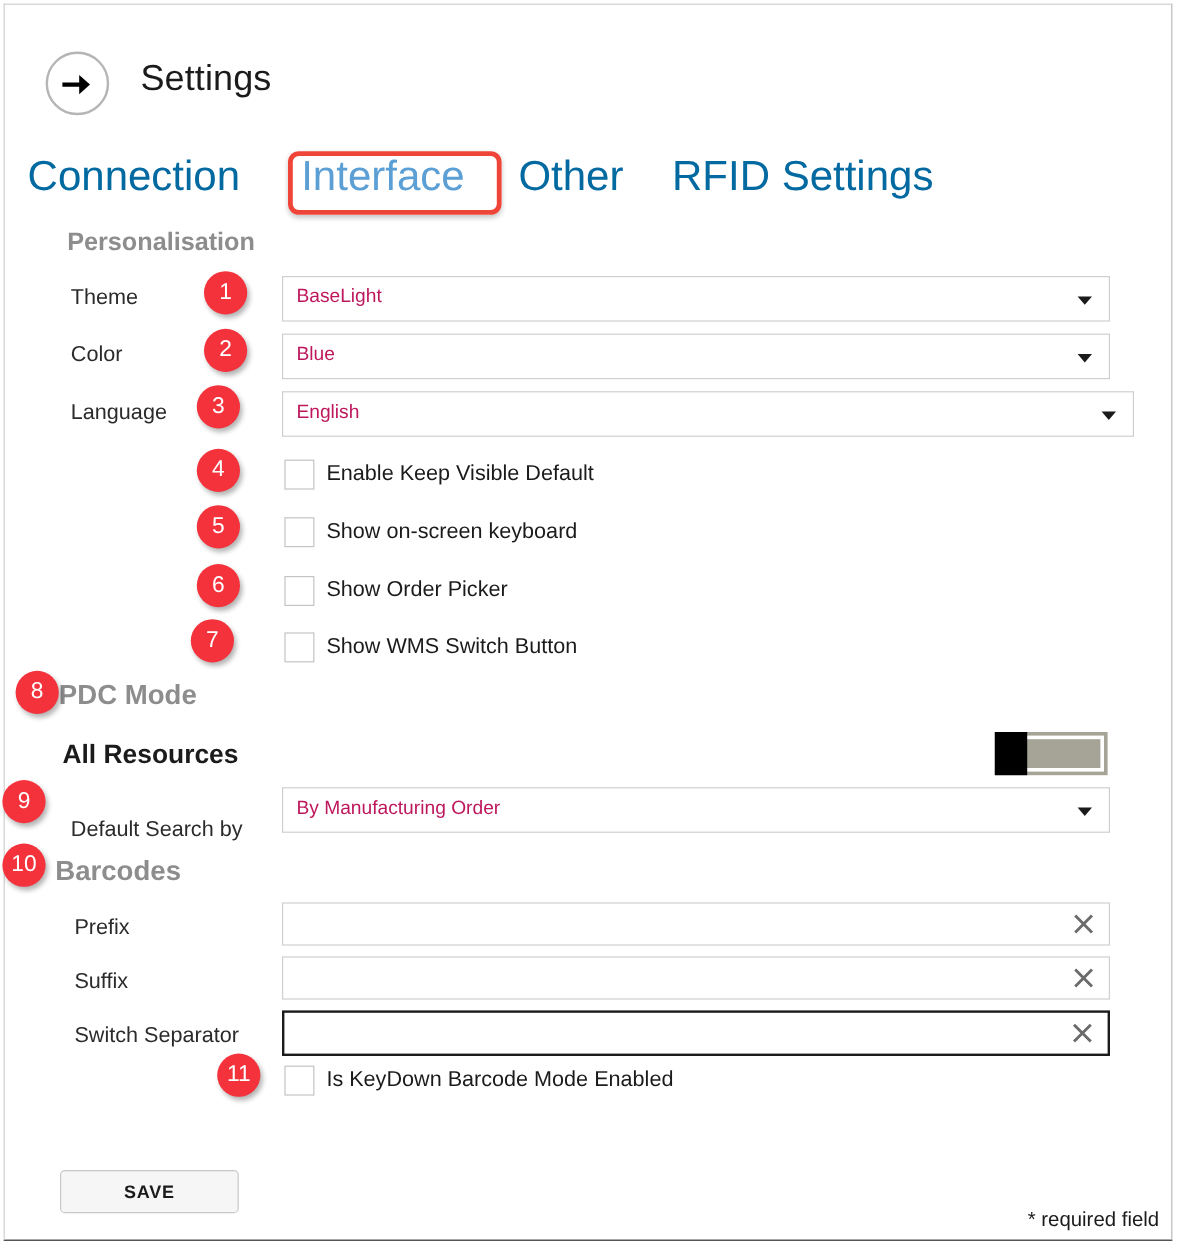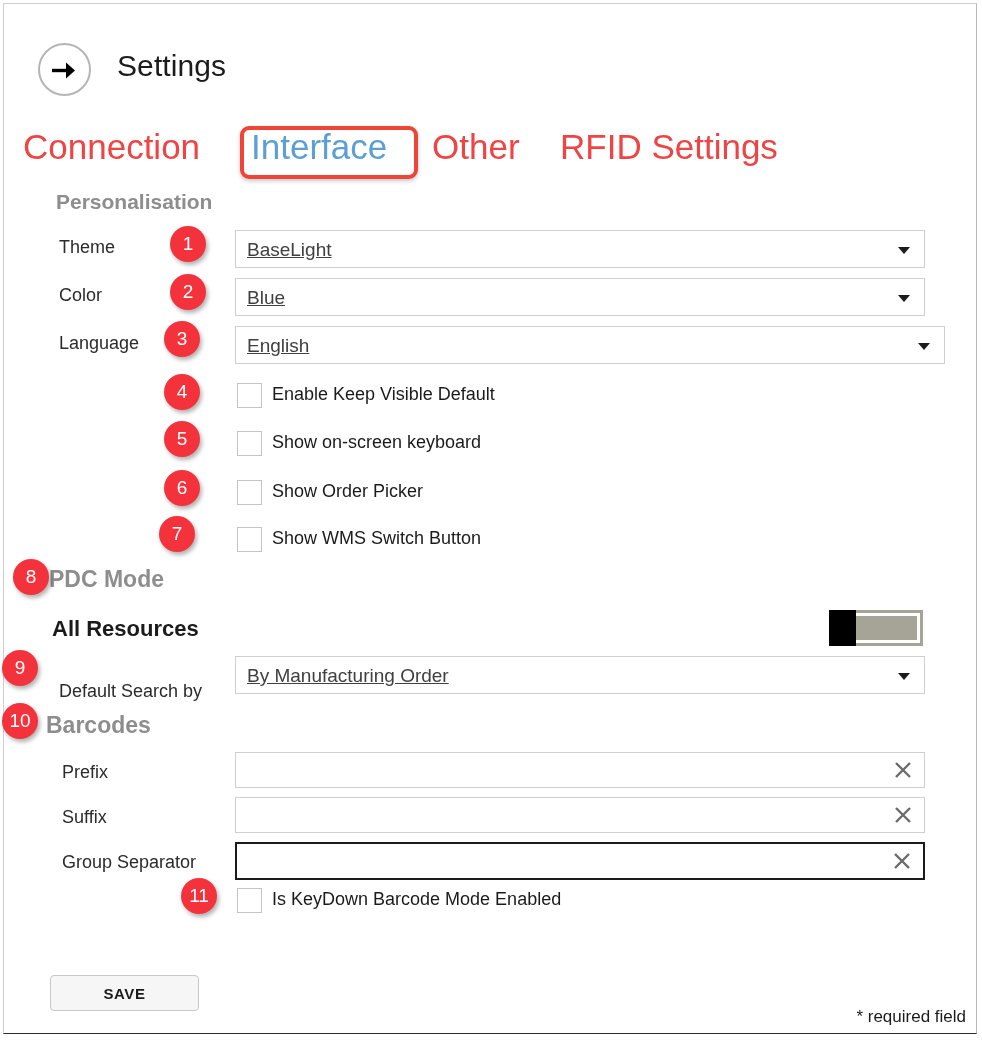--- a/index.html
+++ b/index.html
@@ -66,21 +66,21 @@
     left: 0;
     top: 118px;
     height: 62px;
     width: 100%;
   }
   .tab {
     position: absolute;
     top: 0;
     font-size: 35px;
     font-weight: 400;
-    color: #ef4444;
+    color: #0369a1;
     white-space: nowrap;
     cursor: pointer;
     line-height: 50px;
   }
   .tab.active {
     color: #5b9fd4;
   }
   .tab-hl {
     position: absolute;
     left: 236px;
@@ -116,24 +116,23 @@
     height: 38px;
     background: #ffffff;
     border: 1px solid #cfcfcf;
     box-sizing: border-box;
     cursor: pointer;
   }
   .combo .val {
     position: absolute;
     left: 11px;
     top: 8px;
-    font-size: 19px;
-    color: #404040;
-    white-space: nowrap;
-    text-decoration: underline;
+    font-size: 16px;
+    color: #be185d;
+    white-space: nowrap;
   }
   .combo .arrow {
     position: absolute;
     right: 14px;
     top: 16px;
     width: 0; height: 0;
     border-left: 6px solid transparent;
     border-right: 6px solid transparent;
     border-top: 7px solid #1b1b1b;
   }
@@ -345,21 +344,21 @@
   <div class="field-label" style="left:58px; top:803px;">Suffix</div>
   <div class="tbox" style="left:231px; top:793px; width:690px;">
     <input type="text" value="" placeholder="" style="">
     <span class="clear">
       <svg width="22" height="22" viewBox="0 0 22 22">
         <path d="M4,4 L18,18 M18,4 L4,18" stroke="#6b6b6b" stroke-width="2.4" fill="none"></path>
       </svg>
     </span>
   </div>
 
-  <div class="field-label" style="left:58px; top:848px;">Group Separator</div>
+  <div class="field-label" style="left:58px; top:848px;">Switch Separator</div>
   <div class="tbox focused" style="left:231px; top:838px; width:690px; height:38px;">
     <input type="text" value="" placeholder="" style="">
     <span class="clear">
       <svg width="22" height="22" viewBox="0 0 22 22">
         <path d="M4,4 L18,18 M18,4 L4,18" stroke="#6b6b6b" stroke-width="2.4" fill="none"></path>
       </svg>
     </span>
   </div>
 
   <div class="cbrow" style="left:233px; top:884px;">

